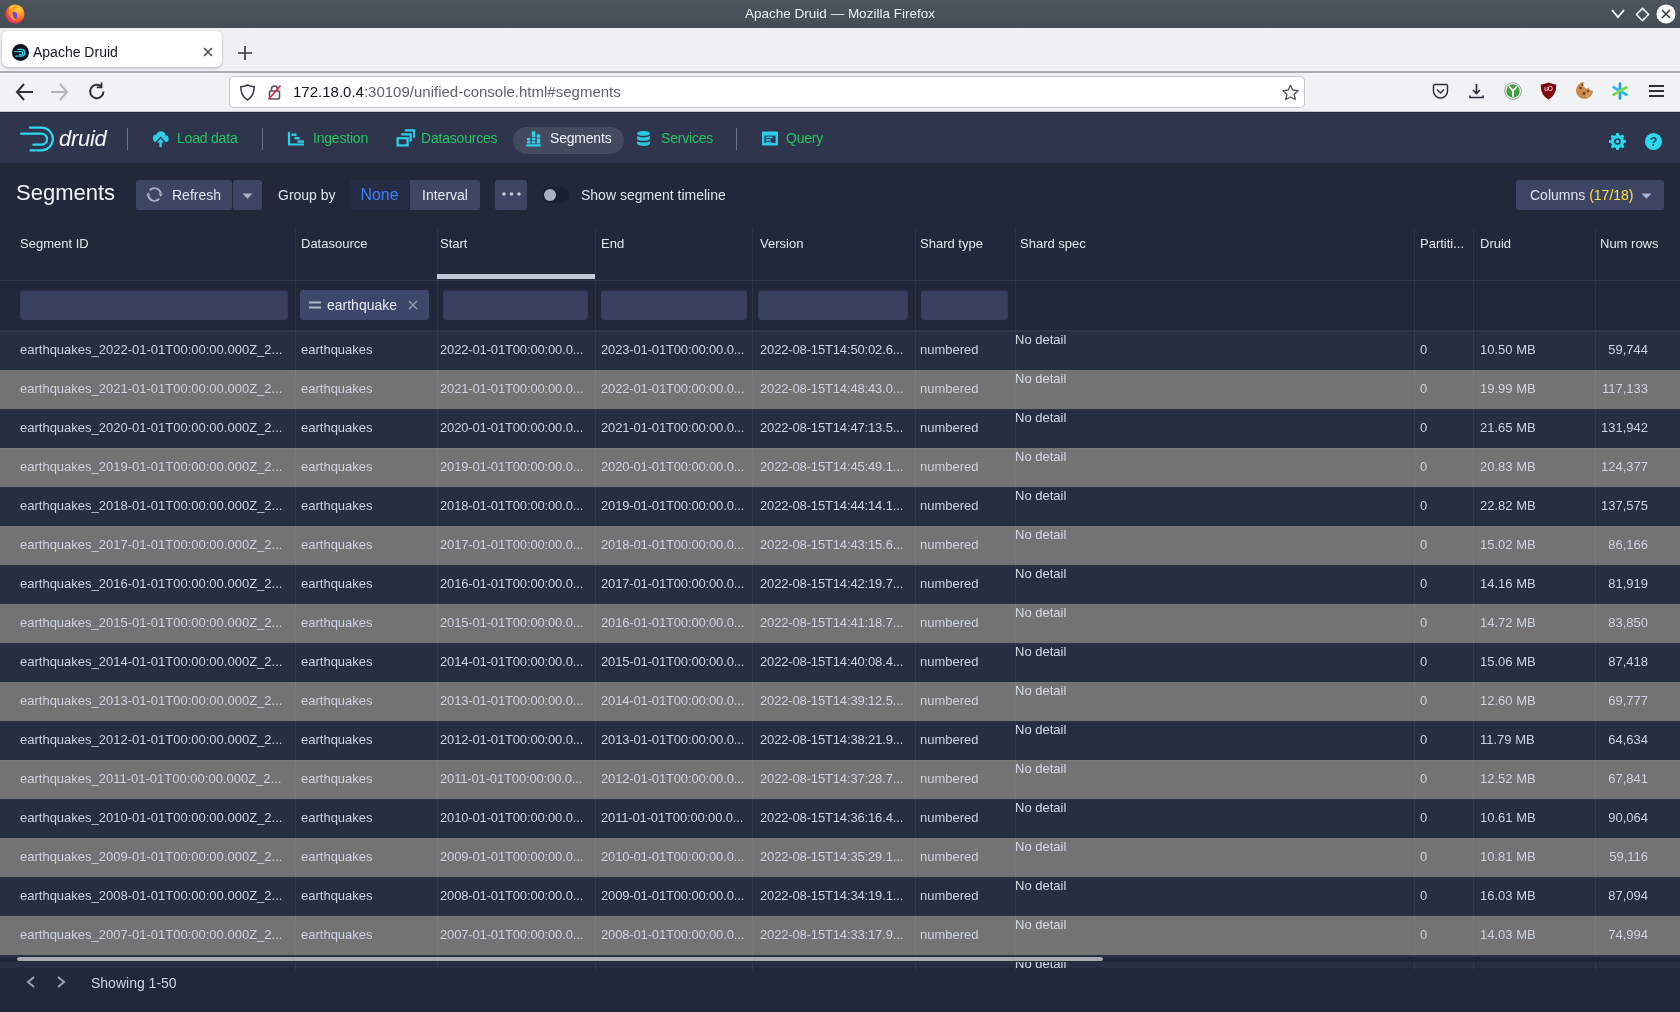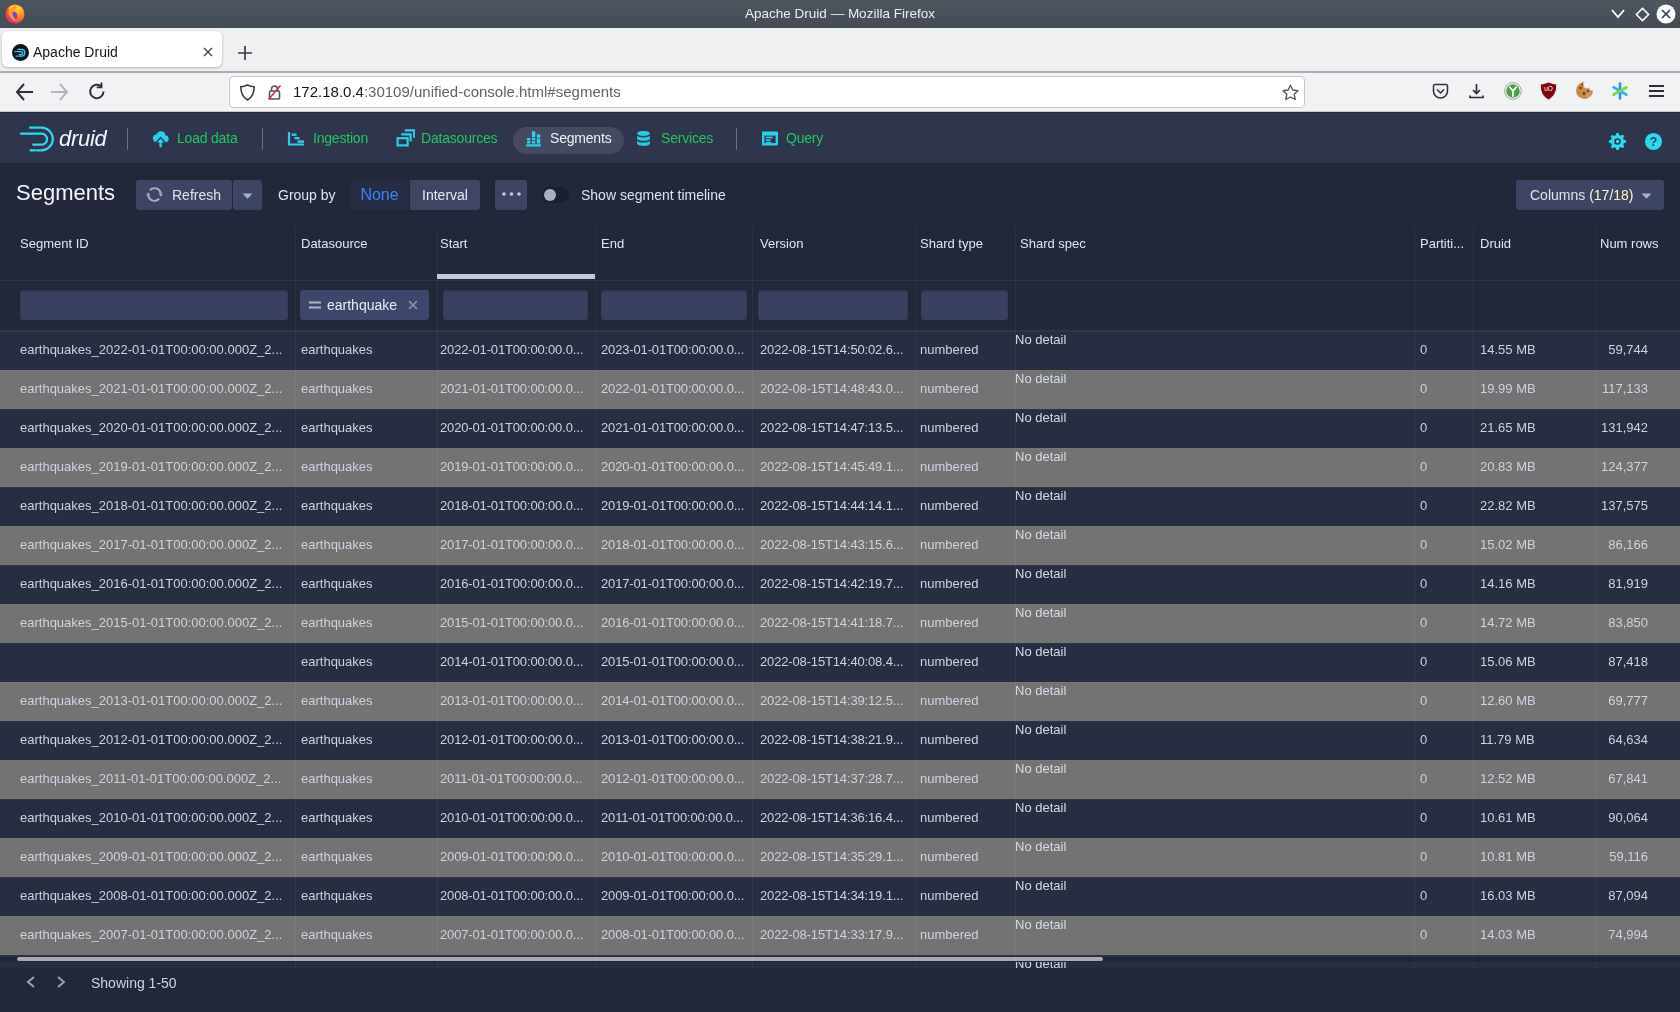--- a/index.html
+++ b/index.html
@@ -269,21 +269,21 @@
  <svg class="abs" style="left:6.5px;top:12px" width="19" height="4" viewBox="0 0 19 4">
       <circle cx="2" cy="2" r="1.8" fill="#c6cbd9"></circle>
       <circle cx="9.5" cy="2" r="1.8" fill="#c6cbd9"></circle>
       <circle cx="17" cy="2" r="1.8" fill="#c6cbd9"></circle>
     </svg>
 </div>
 <div style="position:absolute;left:542px;top:187px;width:27px;height:16px;border-radius:8px;background:#1a2033"></div>
 <div style="position:absolute;left:543.5px;top:189px;width:12px;height:12px;border-radius:6px;background:#a9b0c3"></div>
 <div style="position:absolute;left:581px;top:180px;height:30px;line-height:30px;font-size:14px;color:#dfe3ed">Show segment timeline</div>
 <div class="btn" style="left:1516px;top:180px;width:148px;height:30px">
- <span style="position:absolute;left:14px;top:0;line-height:30px">Columns <span style="color:#fef9c3">(17/18)</span></span>
+ <span style="position:absolute;left:14px;top:0;line-height:30px">Columns <span style="color:#fde047">(17/18)</span></span>
  <svg class="abs" style="left:125px;top:13px" width="11" height="6" viewBox="0 0 11 6">
       <path d="M0.5 0.5 H10.5 L5.5 5.8Z" fill="#aab2c5"></path>
     </svg>
 </div>
 
 <div class="gv" style="left:295px"></div>
 <div class="gv" style="left:437px"></div>
 <div class="gv" style="left:595px"></div>
 <div class="gv" style="left:752px"></div>
 <div class="gv" style="left:915px"></div>
@@ -322,21 +322,21 @@
 
 <div class="row rl" style="top:331px">
 <span class="c c1">earthquakes_2022-01-01T00:00:00.000Z_2...</span>
 <span class="c c2">earthquakes</span>
 <span class="c c3">2022-01-01T00:00:00.0...</span>
 <span class="c c4">2023-01-01T00:00:00.0...</span>
 <span class="c c5">2022-08-15T14:50:02.6...</span>
 <span class="c c6">numbered</span>
 <span class="nd">No detail</span>
 <span class="c c8">0</span>
-<span class="c c9">14.55 MB</span>
+<span class="c c9">10.50 MB</span>
 <span class="cr">59,744</span>
 </div>
 <div class="row rd" style="top:370px">
 <span class="c c1">earthquakes_2021-01-01T00:00:00.000Z_2...</span>
 <span class="c c2">earthquakes</span>
 <span class="c c3">2021-01-01T00:00:00.0...</span>
 <span class="c c4">2022-01-01T00:00:00.0...</span>
 <span class="c c5">2022-08-15T14:48:43.0...</span>
 <span class="c c6">numbered</span>
 <span class="nd">No detail</span>
@@ -410,20 +410,21 @@
 <span class="c c3">2015-01-01T00:00:00.0...</span>
 <span class="c c4">2016-01-01T00:00:00.0...</span>
 <span class="c c5">2022-08-15T14:41:18.7...</span>
 <span class="c c6">numbered</span>
 <span class="nd">No detail</span>
 <span class="c c8">0</span>
 <span class="c c9">14.72 MB</span>
 <span class="cr">83,850</span>
 </div>
 <div class="row rl" style="top:643px">
+<span class="c c1">earthquakes_2014-01-01T00:00:00.000Z_2...</span>
 <span class="c c2">earthquakes</span>
 <span class="c c3">2014-01-01T00:00:00.0...</span>
 <span class="c c4">2015-01-01T00:00:00.0...</span>
 <span class="c c5">2022-08-15T14:40:08.4...</span>
 <span class="c c6">numbered</span>
 <span class="nd">No detail</span>
 <span class="c c8">0</span>
 <span class="c c9">15.06 MB</span>
 <span class="cr">87,418</span>
 </div>

